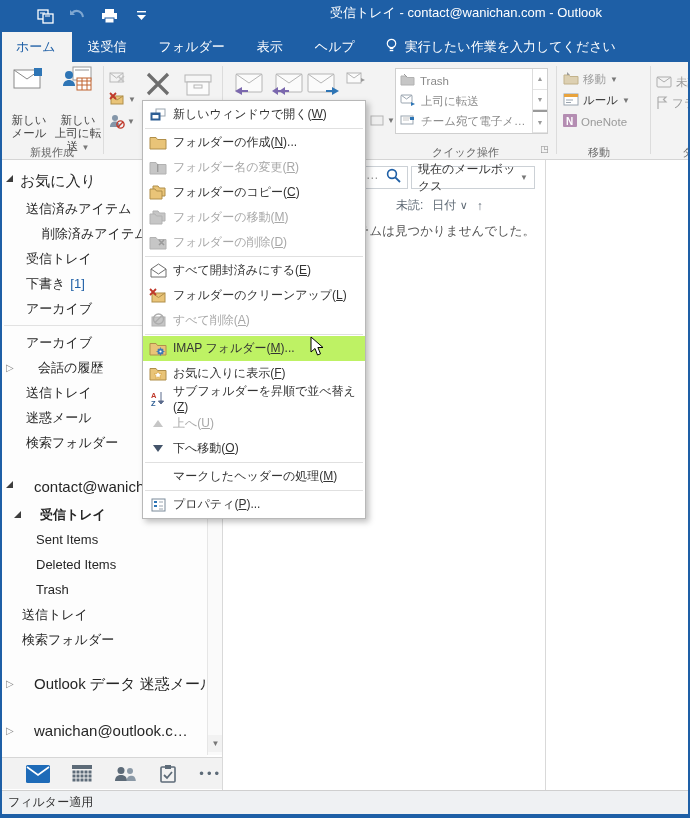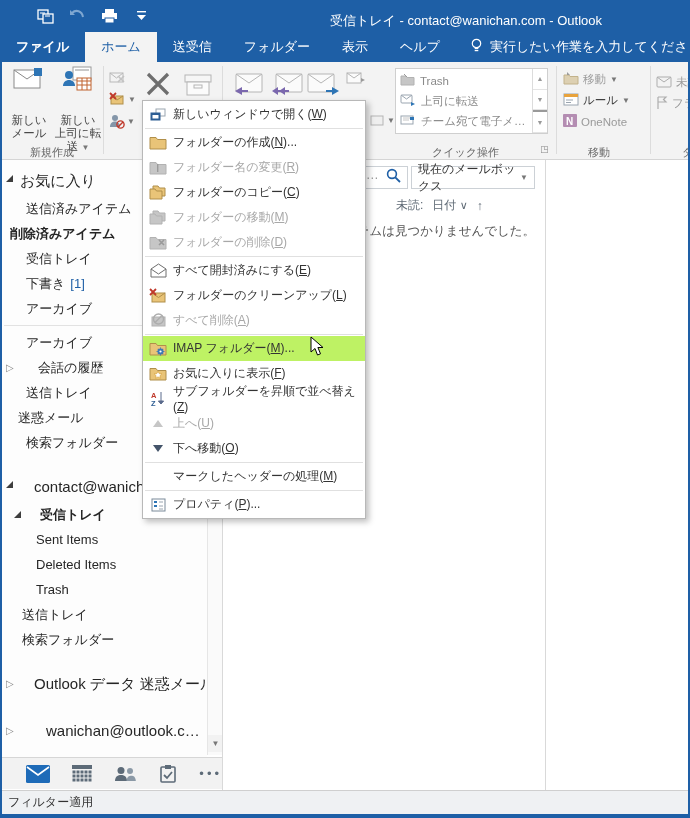--- a/index.html
+++ b/index.html
@@ -5,21 +5,21 @@
   html,body{margin:0;padding:0;background:#e6e6e6;}
   *{box-sizing:border-box;}
   .window{position:relative;width:690px;height:818px;background:#fff;overflow:hidden;
     font-family:"Liberation Sans","DejaVu Sans",sans-serif;color:#333;}
   .abs{position:absolute;}
 
   
   .titlebar{left:0;top:0;width:690px;height:32px;background:#1e5fa6;color:#fff;}
   .qat{left:36px;top:4px;display:flex;gap:14px;align-items:center;height:24px;}
   .qat .qicon{width:18px;height:18px;display:flex;align-items:center;justify-content:center;}
-  .title-text{left:330px;top:12px;width:360px;white-space:nowrap;overflow:hidden;font-size:13px;color:#fff;}
+  .title-text{left:330px;top:4px;width:360px;white-space:nowrap;overflow:hidden;font-size:13px;color:#fff;}
 
   
   .tabrow{left:0;top:32px;width:690px;height:30px;background:#1e5fa6;display:flex;align-items:stretch;}
   .tab{padding:0 16px;display:flex;align-items:center;font-size:13px;color:#fff;white-space:nowrap;}
   .tab.file{background:#1e5fa6;font-weight:bold;}
   .tab.active{background:#f3f3f3;color:#1e5fa6;}
   .tellme{display:flex;align-items:center;gap:7px;color:#fff;font-size:13px;padding-left:14px;white-space:nowrap;}
 
   
   .ribbon{left:0;top:62px;width:690px;height:98px;background:#f3f3f3;border-bottom:1px solid #d5d5d5;}
@@ -119,21 +119,20 @@
             <rect x="0" y="0" width="9" height="1.4" fill="#fff"></rect>
             <path d="M0 4l4.5 5L9 4z" fill="#fff"></path>
           </svg>
         </span>
       </div>
     <div class="abs title-text">受信トレイ - contact@wanichan.com  -  Outlook</div>
   </div>
 
   <div class="abs tabrow">
     <div id="tabs-holder" style="display:flex;">
-        <div class="tab file">ファイル</div>
         <div class="tab active">ホーム</div>
         <div class="tab ">送受信</div>
         <div class="tab ">フォルダー</div>
         <div class="tab ">表示</div>
         <div class="tab ">ヘルプ</div>
       </div>
     <div class="tellme">
       <span>
         <svg width="13" height="15" viewBox="0 0 13 15">
             <circle cx="6.5" cy="5.5" r="4.2" fill="none" stroke="#fff" stroke-width="1.2"></circle>
@@ -329,42 +328,42 @@
         </div>
       </div>
     <div class="grouplabel" style="left:682px;">タ</div>
   </div>
 
   <div class="abs folderpane">
     <div style="height:6px;"></div>
     <div id="fp-list">
         <div class="fp-item fp-account"><span class="tri-exp" style="left:4px;"></span><span style="padding-left:18px;">お気に入り</span></div>
         <div class="fp-item"><span style="padding-left:24px;">送信済みアイテム</span></div>
-        <div class="fp-item"><span style="padding-left:8px;font-weight:bold;">削除済みアイテム</span></div>
+        <div class="fp-item"><span style="padding-left:40px;">削除済みアイテム</span></div>
         <div class="fp-item"><span style="padding-left:24px;">受信トレイ</span></div>
         <div class="fp-item"><span style="padding-left:24px;">下書き</span><span class="fp-badge">[1]</span></div>
         <div class="fp-item"><span style="padding-left:24px;">アーカイブ</span></div>
         <div class="fp-divider"></div>
         <div class="fp-item"><span style="padding-left:24px;">アーカイブ</span></div>
         <div class="fp-item"><span class="arrow" style="left:4px;">▷</span><span style="padding-left:36px;">会話の履歴</span></div>
         <div class="fp-item"><span style="padding-left:24px;">送信トレイ</span></div>
-        <div class="fp-item"><span style="padding-left:16px;">迷惑メール</span></div>
+        <div class="fp-item"><span style="padding-left:24px;">迷惑メール</span></div>
         <div class="fp-item"><span style="padding-left:24px;">検索フォルダー</span></div>
         <div class="fp-gap"></div>
         <div class="fp-item fp-account"><span class="tri-exp" style="left:4px;"></span><span style="padding-left:32px;">contact@wanichan.com</span></div>
         <div class="fp-item fp-bold"><span class="tri-exp" style="left:12px;"></span><span style="padding-left:38px;">受信トレイ</span></div>
         <div class="fp-item"><span style="padding-left:34px;">Sent Items</span></div>
         <div class="fp-item"><span style="padding-left:34px;">Deleted Items</span></div>
         <div class="fp-item"><span style="padding-left:34px;">Trash</span></div>
         <div class="fp-item"><span style="padding-left:20px;">送信トレイ</span></div>
         <div class="fp-item"><span style="padding-left:20px;">検索フォルダー</span></div>
         <div class="fp-gap"></div>
         <div class="fp-item fp-account"><span class="arrow" style="left:4px;">▷</span><span style="padding-left:32px;">Outlook データ 迷惑メール</span></div>
         <div class="fp-gap"></div>
-        <div class="fp-item fp-account"><span class="arrow" style="left:4px;">▷</span><span style="padding-left:44px;">wanichan@outlook.c…</span></div>
+        <div class="fp-item fp-account"><span class="arrow" style="left:4px;">▷</span><span style="padding-left:32px;">wanichan@outlook.c…</span></div>
       </div>
   </div>
   <div class="abs fp-scrollbar">
     <div class="fp-thumb"></div>
     <div class="fp-scrolldown">▼</div>
   </div>
   <div class="abs pane-sep1"></div>
   <div class="abs pane-sep2"></div>
 
   <div class="abs searchbox">

